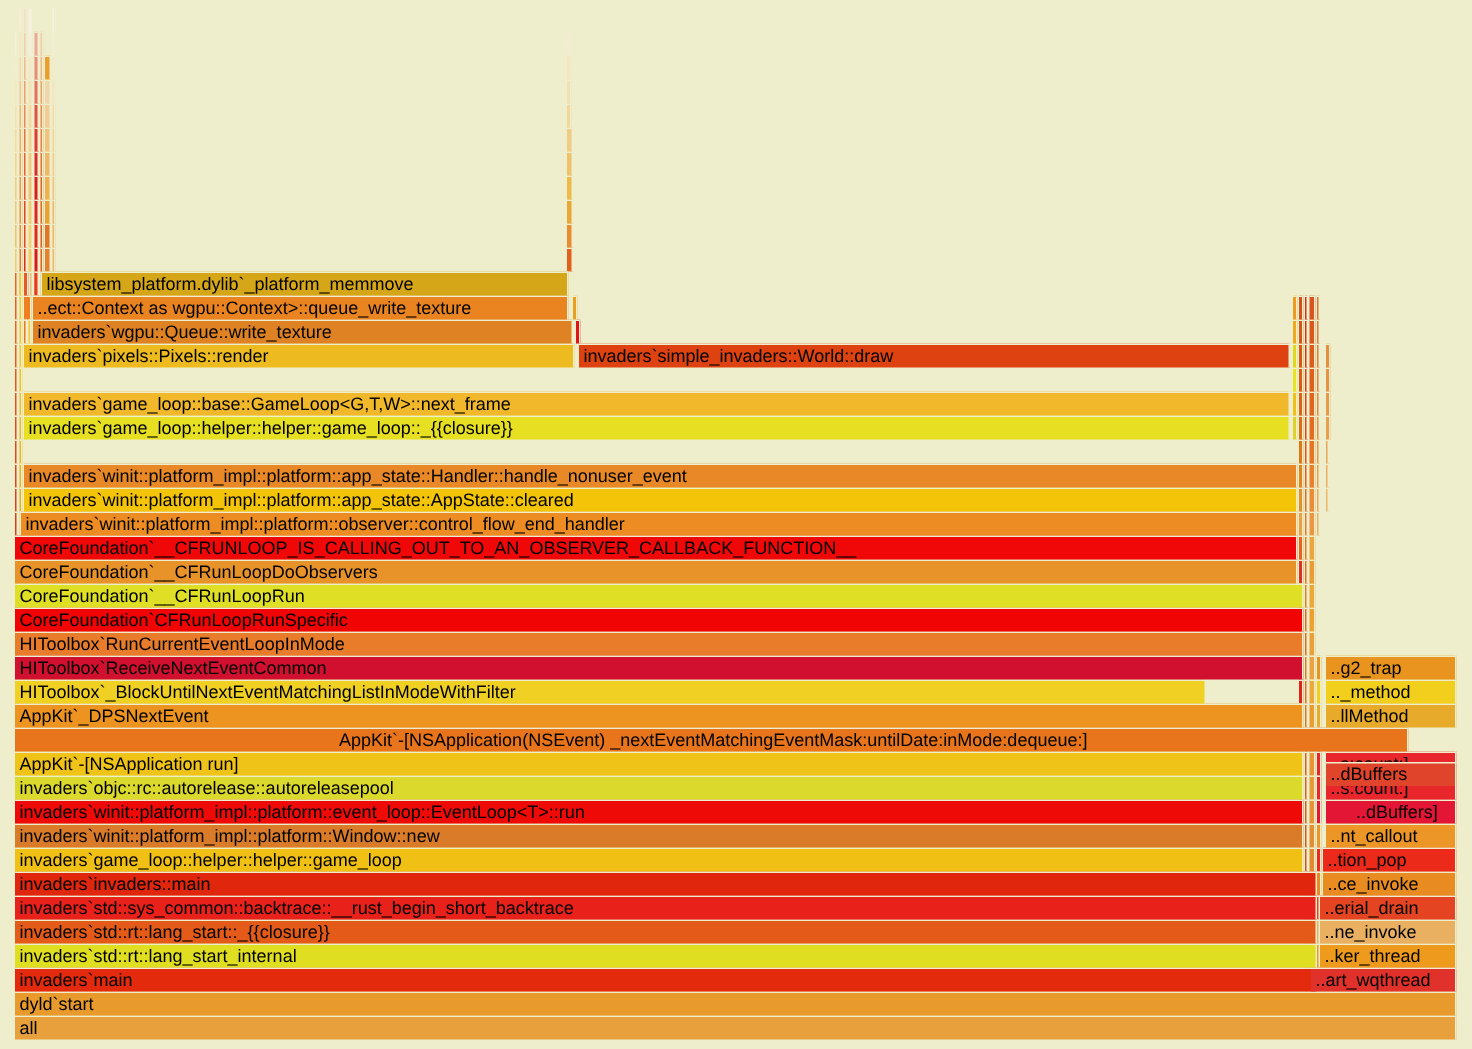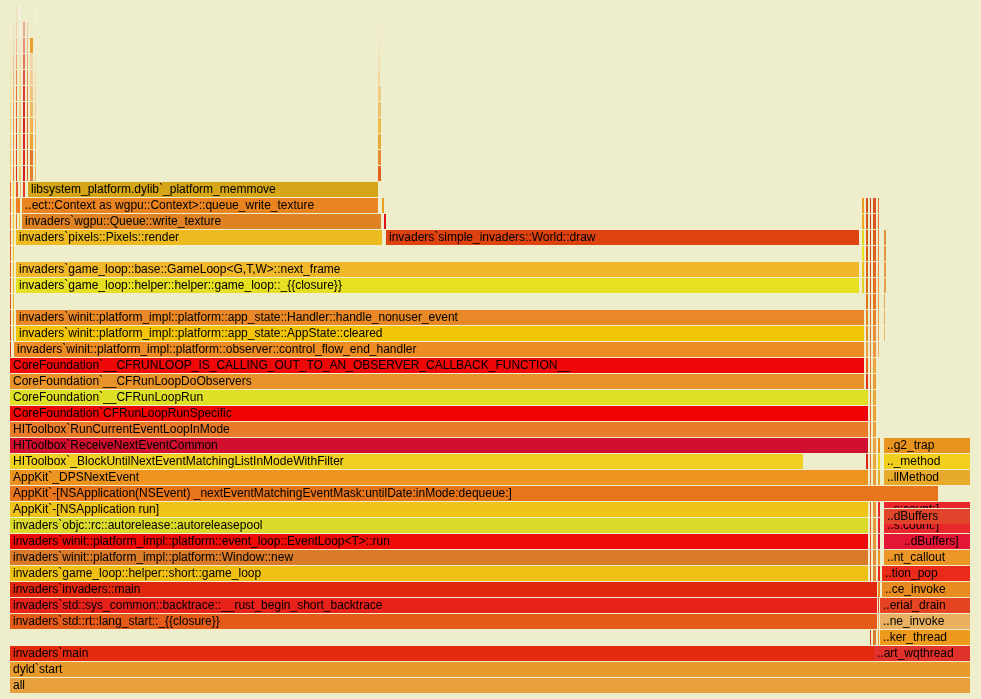--- a/index.html
+++ b/index.html
@@ -308,20 +308,23 @@
     </div>
     <div class="frame" style="left: 10px; top: 661px; width: 961px; background: rgb(232, 154, 44);">
       <span class="lbl">dyld`start</span>
     </div>
     <div class="frame" style="left: 10px; top: 645px; width: 868px; background: rgb(227, 42, 12);">
       <span class="lbl">invaders`main</span>
     </div>
     <div class="frame" style="left: 874px; top: 645px; width: 97px; background: rgb(224, 50, 42);">
       <span class="lbl">..art_wqthread</span>
     </div>
+    <div class="frame" style="left: 10px; top: 629px; width: 868px; background: rgb(224, 222, 32);">
+      <span class="lbl">invaders`std::rt::lang_start_internal</span>
+    </div>
     <div class="frame" style="left: 880px; top: 629px; width: 91px; background: rgb(238, 154, 28);">
       <span class="lbl">..ker_thread</span>
     </div>
     <div class="frame" style="left: 10px; top: 613px; width: 868px; background: rgb(228, 90, 24);">
       <span class="lbl">invaders`std::rt::lang_start::_{{closure}}</span>
     </div>
     <div class="frame" style="left: 880px; top: 613px; width: 91px; background: rgb(232, 176, 96);">
       <span class="lbl">..ne_invoke</span>
     </div>
     <div class="frame" style="left: 10px; top: 597px; width: 868px; background: rgb(232, 33, 27);">
@@ -330,21 +333,21 @@
     <div class="frame" style="left: 880px; top: 597px; width: 91px; background: rgb(228, 68, 34);">
       <span class="lbl">..erial_drain</span>
     </div>
     <div class="frame" style="left: 10px; top: 581px; width: 868px; background: rgb(224, 38, 12);">
       <span class="lbl">invaders`invaders::main</span>
     </div>
     <div class="frame" style="left: 882px; top: 581px; width: 89px; background: rgb(232, 140, 34);">
       <span class="lbl">..ce_invoke</span>
     </div>
     <div class="frame" style="left: 10px; top: 565px; width: 859px; background: rgb(240, 192, 21);">
-      <span class="lbl">invaders`game_loop::helper::short::game_loop</span>
+      <span class="lbl">invaders`game_loop::helper::helper::game_loop</span>
     </div>
     <div class="frame" style="left: 882px; top: 565px; width: 89px; background: rgb(236, 42, 26);">
       <span class="lbl">..tion_pop</span>
     </div>
     <div class="frame" style="left: 10px; top: 549px; width: 859px; background: rgb(217, 123, 40);">
       <span class="lbl">invaders`winit::platform_impl::platform::Window::new</span>
     </div>
     <div class="frame" style="left: 884px; top: 549px; width: 87px; background: rgb(236, 150, 40);">
       <span class="lbl">..nt_callout</span>
     </div>
@@ -359,21 +362,21 @@
     </div>
     <div class="frame" style="left: 884px; top: 517px; width: 87px; background: rgb(232, 38, 44);">
       <span class="lbl">..s:count:]</span>
     </div>
     <div class="frame" style="left: 10px; top: 501px; width: 859px; background: rgb(240, 195, 24);">
       <span class="lbl">AppKit`-[NSApplication run]</span>
     </div>
     <div class="frame" style="left: 884px; top: 501px; width: 87px; background: rgb(232, 38, 44);">
       <span class="lbl">..s:count:]</span>
     </div>
-    <div class="frame" style="left: 10px; top: 485px; width: 929px; background: rgb(232, 116, 28);">
+    <div class="frame" style="left: 10px; top: 485px; width: 929px; background: rgb(232, 116, 28); text-align: center;">
       <span class="lbl">AppKit`-[NSApplication(NSEvent) _nextEventMatchingEventMask:untilDate:inMode:dequeue:]</span>
     </div>
     <div class="frame" style="left: 884px; top: 485px; width: 87px; background: rgb(224, 69, 44); margin-top: 23px;">
       <span class="lbl">..dBuffers</span>
     </div>
     <div class="frame" style="left: 10px; top: 469px; width: 859px; background: rgb(236, 147, 32);">
       <span class="lbl">AppKit`_DPSNextEvent</span>
     </div>
     <div class="frame" style="left: 884px; top: 469px; width: 87px; background: rgb(232, 170, 42);">
       <span class="lbl">..llMethod</span>

